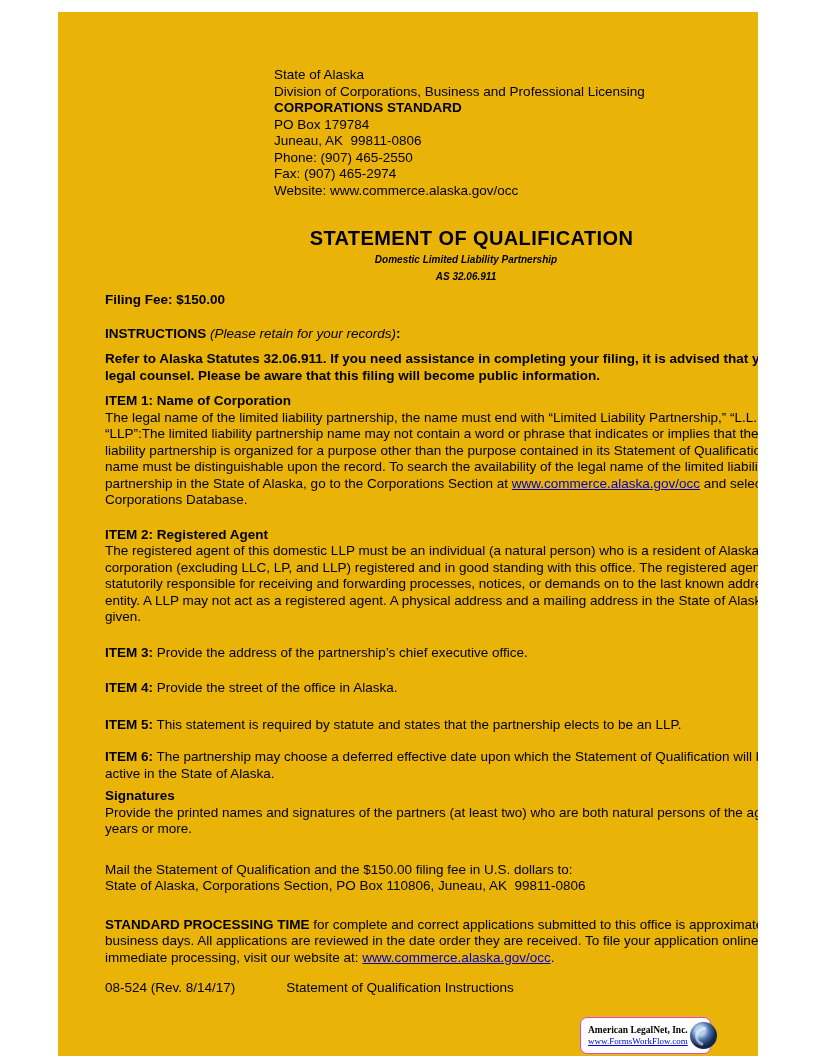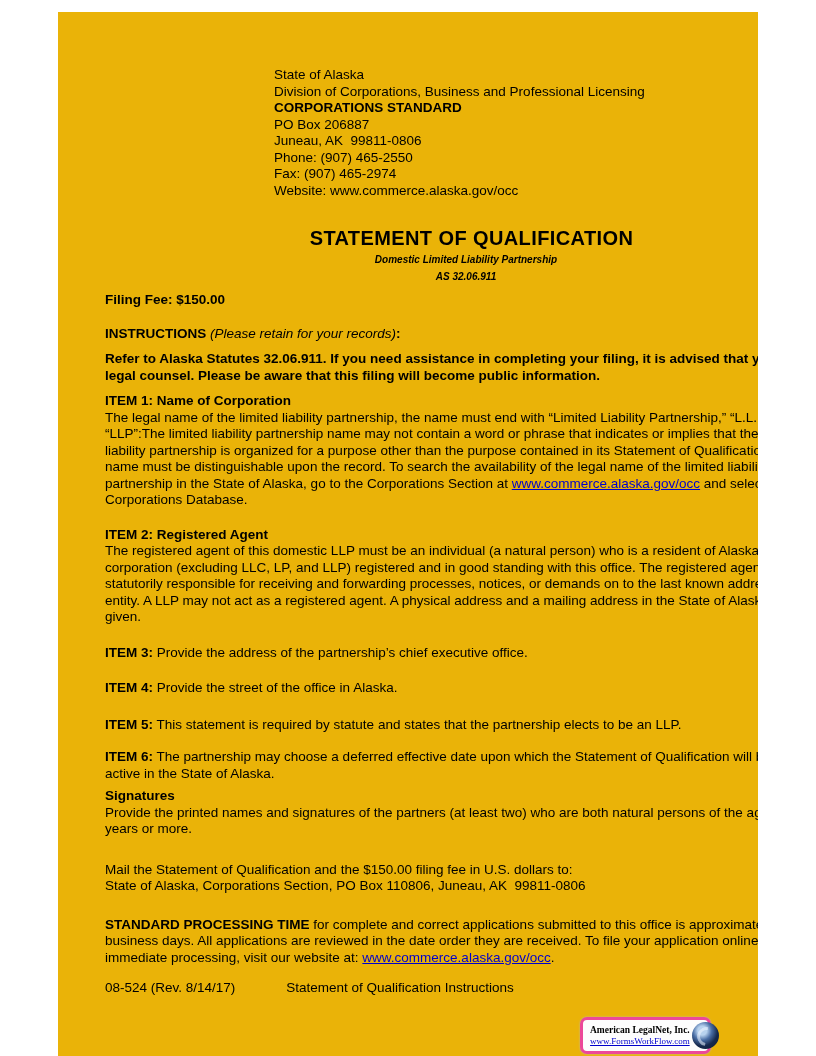--- a/index.html
+++ b/index.html
@@ -36,21 +36,21 @@
   .processing { margin-top:22px; }
 
   .link { color:#0000cc; text-decoration:underline; cursor:pointer; }
 
   .footer-row { position:absolute; left:47px; right:47px; top:968px; height:17px; }
   .footer-center { position:absolute; left:0; right:16px; text-align:center; }
   .footer-left { position:absolute; left:0; top:0; }
 
   .legalnet-badge {
     position:absolute; right:47px; top:1005px; width:131px; height:37px;
-    border:3px solid #ec4899; border-radius:7px; background:#fdfdfd;
+    border:1px solid #ec4899; border-radius:7px; background:#fdfdfd;
     box-shadow:0 0 2px #bbb;
     display:flex; align-items:center; padding:2px 3px 2px 7px;
     font-family:"Liberation Serif", serif;
   }
   .badge-text { flex:1 1 auto; text-align:center; }
   .badge-company { font-size:9.5px; line-height:11px; font-weight:bold; white-space:nowrap; }
   .badge-link { font-size:9px; line-height:11px; white-space:nowrap; }
   .badge-logo {
     flex:0 0 auto; width:27px; height:27px; border-radius:50%;
     background:radial-gradient(circle at 38% 32%, #b8d2ee 0%, #b8d2ee 18%, #4a6ea5 38%, #16294d 62%, #0c1830 100%);
@@ -65,21 +65,21 @@
 </style>
 </head>
 <body>
 
 <div class="page">
 
   <header class="agency">
     <div>State of Alaska</div>
     <div>Division of Corporations, Business and Professional Licensing</div>
     <div class="bold">CORPORATIONS STANDARD</div>
-    <div>PO Box 206887</div>
+    <div>PO Box 179784</div>
     <div>Juneau, AK  99811-0806</div>
     <div>Phone: (907) 465-2550</div>
     <div>Fax: (907) 465-2974</div>
     <div>Website: www.commerce.alaska.gov/occ</div>
   </header>
 
   <section class="title-block">
     <div class="doc-title">STATEMENT OF QUALIFICATION</div>
     <div class="doc-subtitle">Domestic Limited Liability Partnership</div>
     <div class="doc-statute">AS 32.06.911</div>

